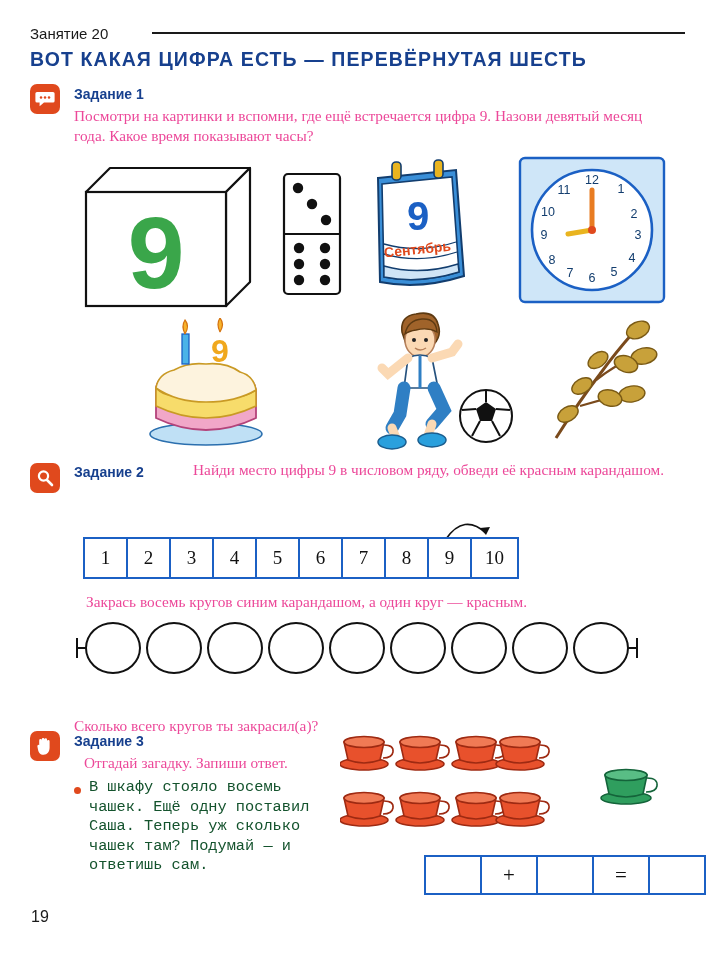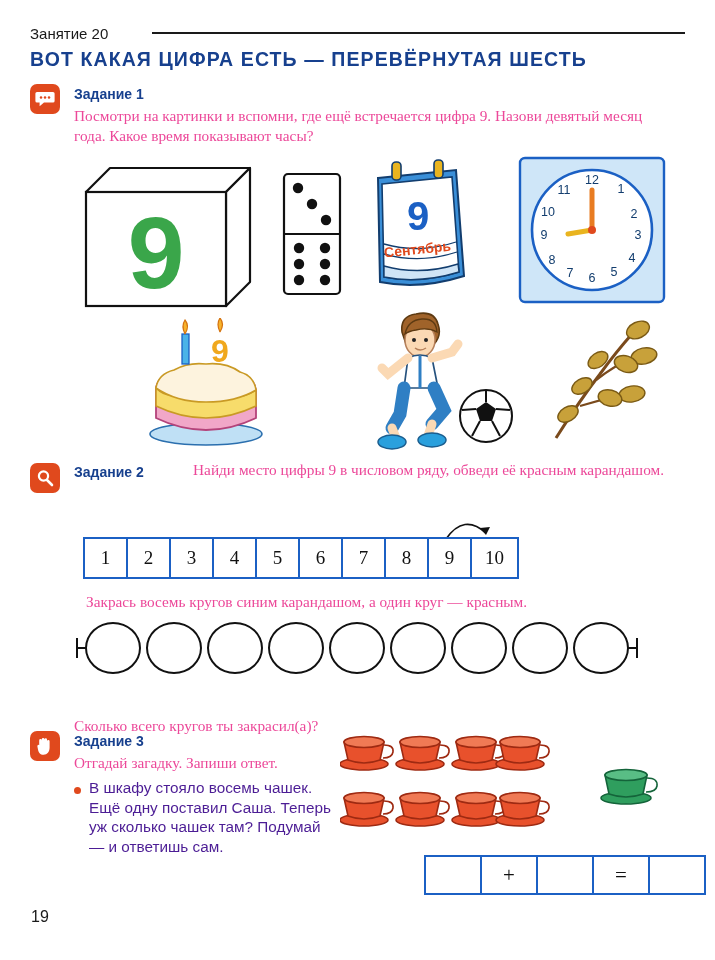--- a/index.html
+++ b/index.html
@@ -186,24 +186,24 @@
     width: 7px;
     height: 7px;
     border-radius: 50%;
     background: #e0491d;
   }
   .riddle {
     position: absolute;
     left: 89px;
     top: 778px;
     width: 250px;
-    font-family: Liberation Sans, sans-serif;
+    font-family: Liberation Mono, monospace;
     font-size: 15.3px;
     line-height: 19.5px;
-    color: #4c1d95;
+    color: #14532d;
   }
 
   .page-number {
     position: absolute;
     left: 31px;
     top: 908px;
     font-family: "Liberation Sans", sans-serif;
     font-size: 16px;
     color: #1a1a1a;
   }
@@ -385,21 +385,21 @@
   </div>
 
   <div class="task-text" style="left:74px; top:716px; width:590px;">Сколько всего кругов ты закрасил(а)?</div>
 
   <div class="task-icon" style="left:30px; top:731px; background:#e0491d;">
     <svg width="18" height="20" viewBox="0 0 18 20">
       <path d="M3.2 9 V4.4 a1.3 1.3 0 0 1 2.6 0 V8.4 V3.2 a1.3 1.3 0 0 1 2.6 0 V8.4 V3.6 a1.3 1.3 0 0 1 2.6 0 V8.6 V5.2 a1.3 1.3 0 0 1 2.6 0 V11.6 c0 4.4 -2.4 7.2 -6 7.2 c-3.4 0 -5.2 -2.4 -5.6 -5.4 l-0.6 -3 a1.2 1.2 0 0 1 2.2 -0.9 z" fill="#ffffff"></path>
     </svg>
   </div>
   <div class="task-head" style="left:74px; top:733px;">Задание 3</div>
-  <div class="task-text" style="left:74px; top:753px; width:300px;">Отгадай загадку. Запиши ответ.</div>
+  <div class="task-text" style="left:84px; top:753px; width:300px;">Отгадай загадку. Запиши ответ.</div>
 
   <div class="riddle-bullet"></div>
   <div class="riddle">В шкафу стояло восемь чашек. Ещё одну поставил Саша. Теперь уж сколько чашек там? Подумай — и ответишь сам.</div>
 
   <svg class="art" style="left:340px; top:726px;" width="210" height="118" viewBox="0 0 210 118">
     <g stroke="#9e2a12" stroke-width="1.6">
       <g transform="translate(0,0)">
         <ellipse cx="24" cy="38" rx="24" ry="6" fill="#e8512c"></ellipse>
         <path d="M4 16 h40 l-4 18 q-16 6 -32 0 z" fill="#e8512c"></path>
         <path d="M44 19 q10 0 9 7 q-1 6 -10 6" fill="none"></path>

